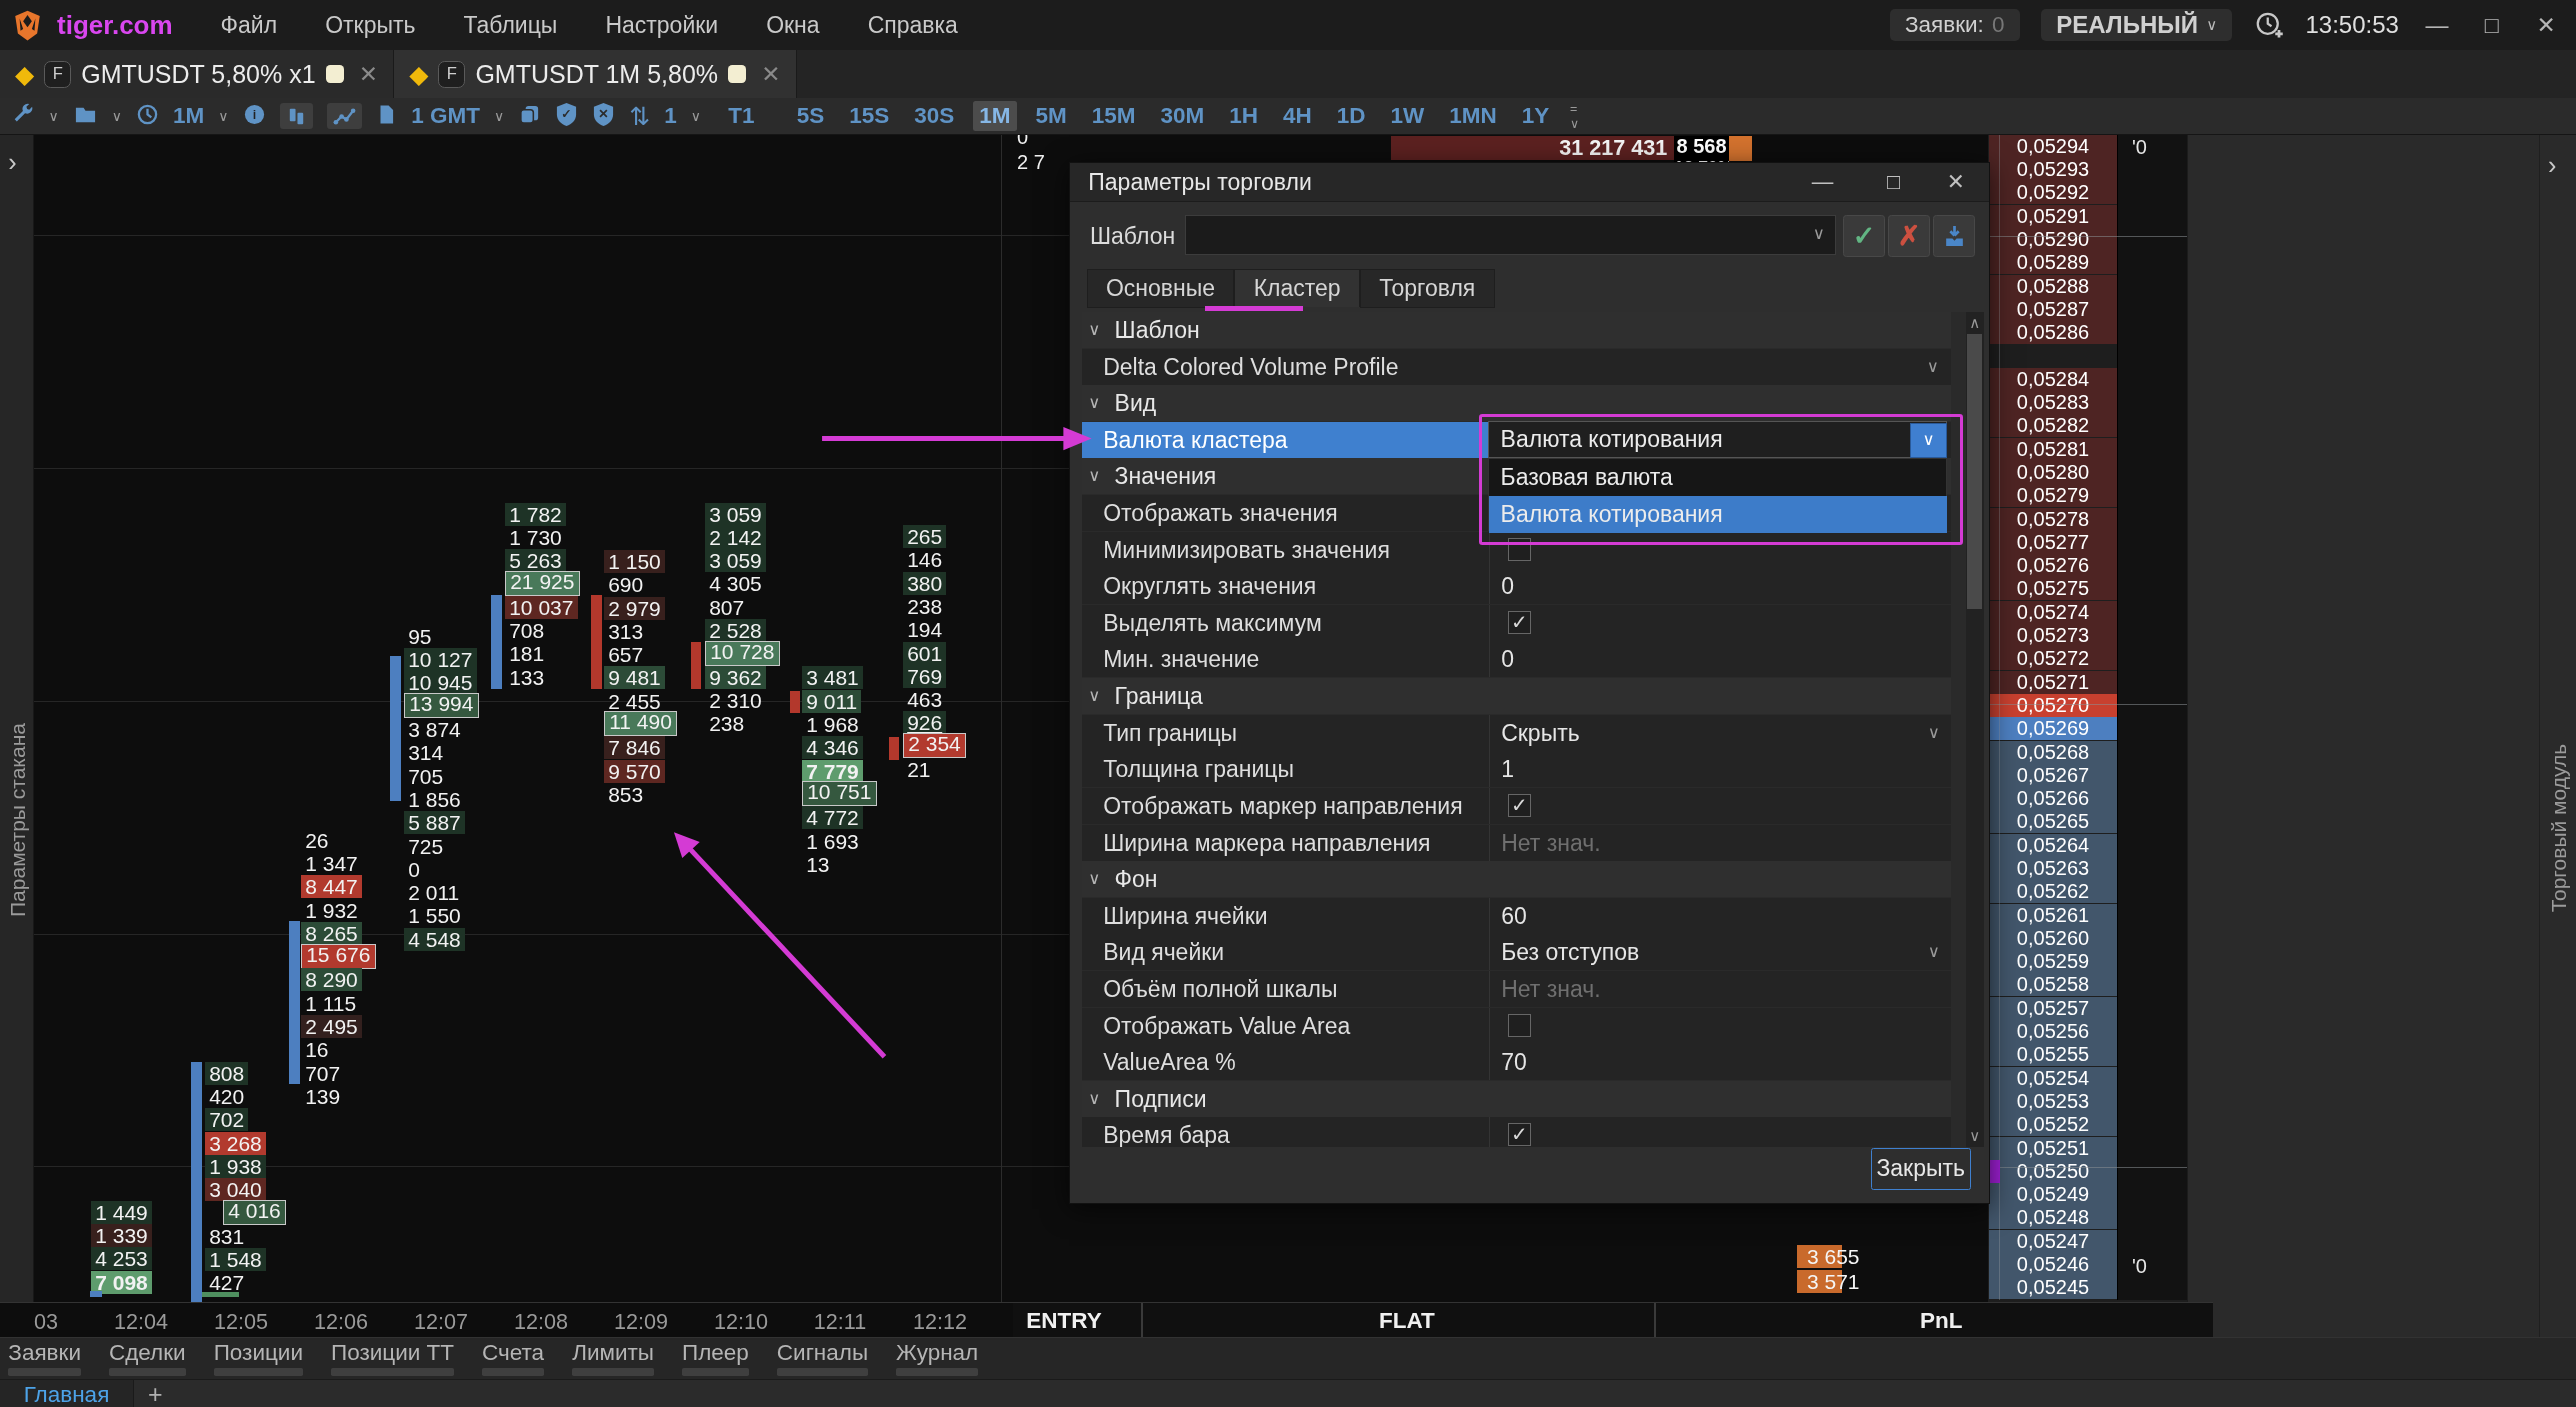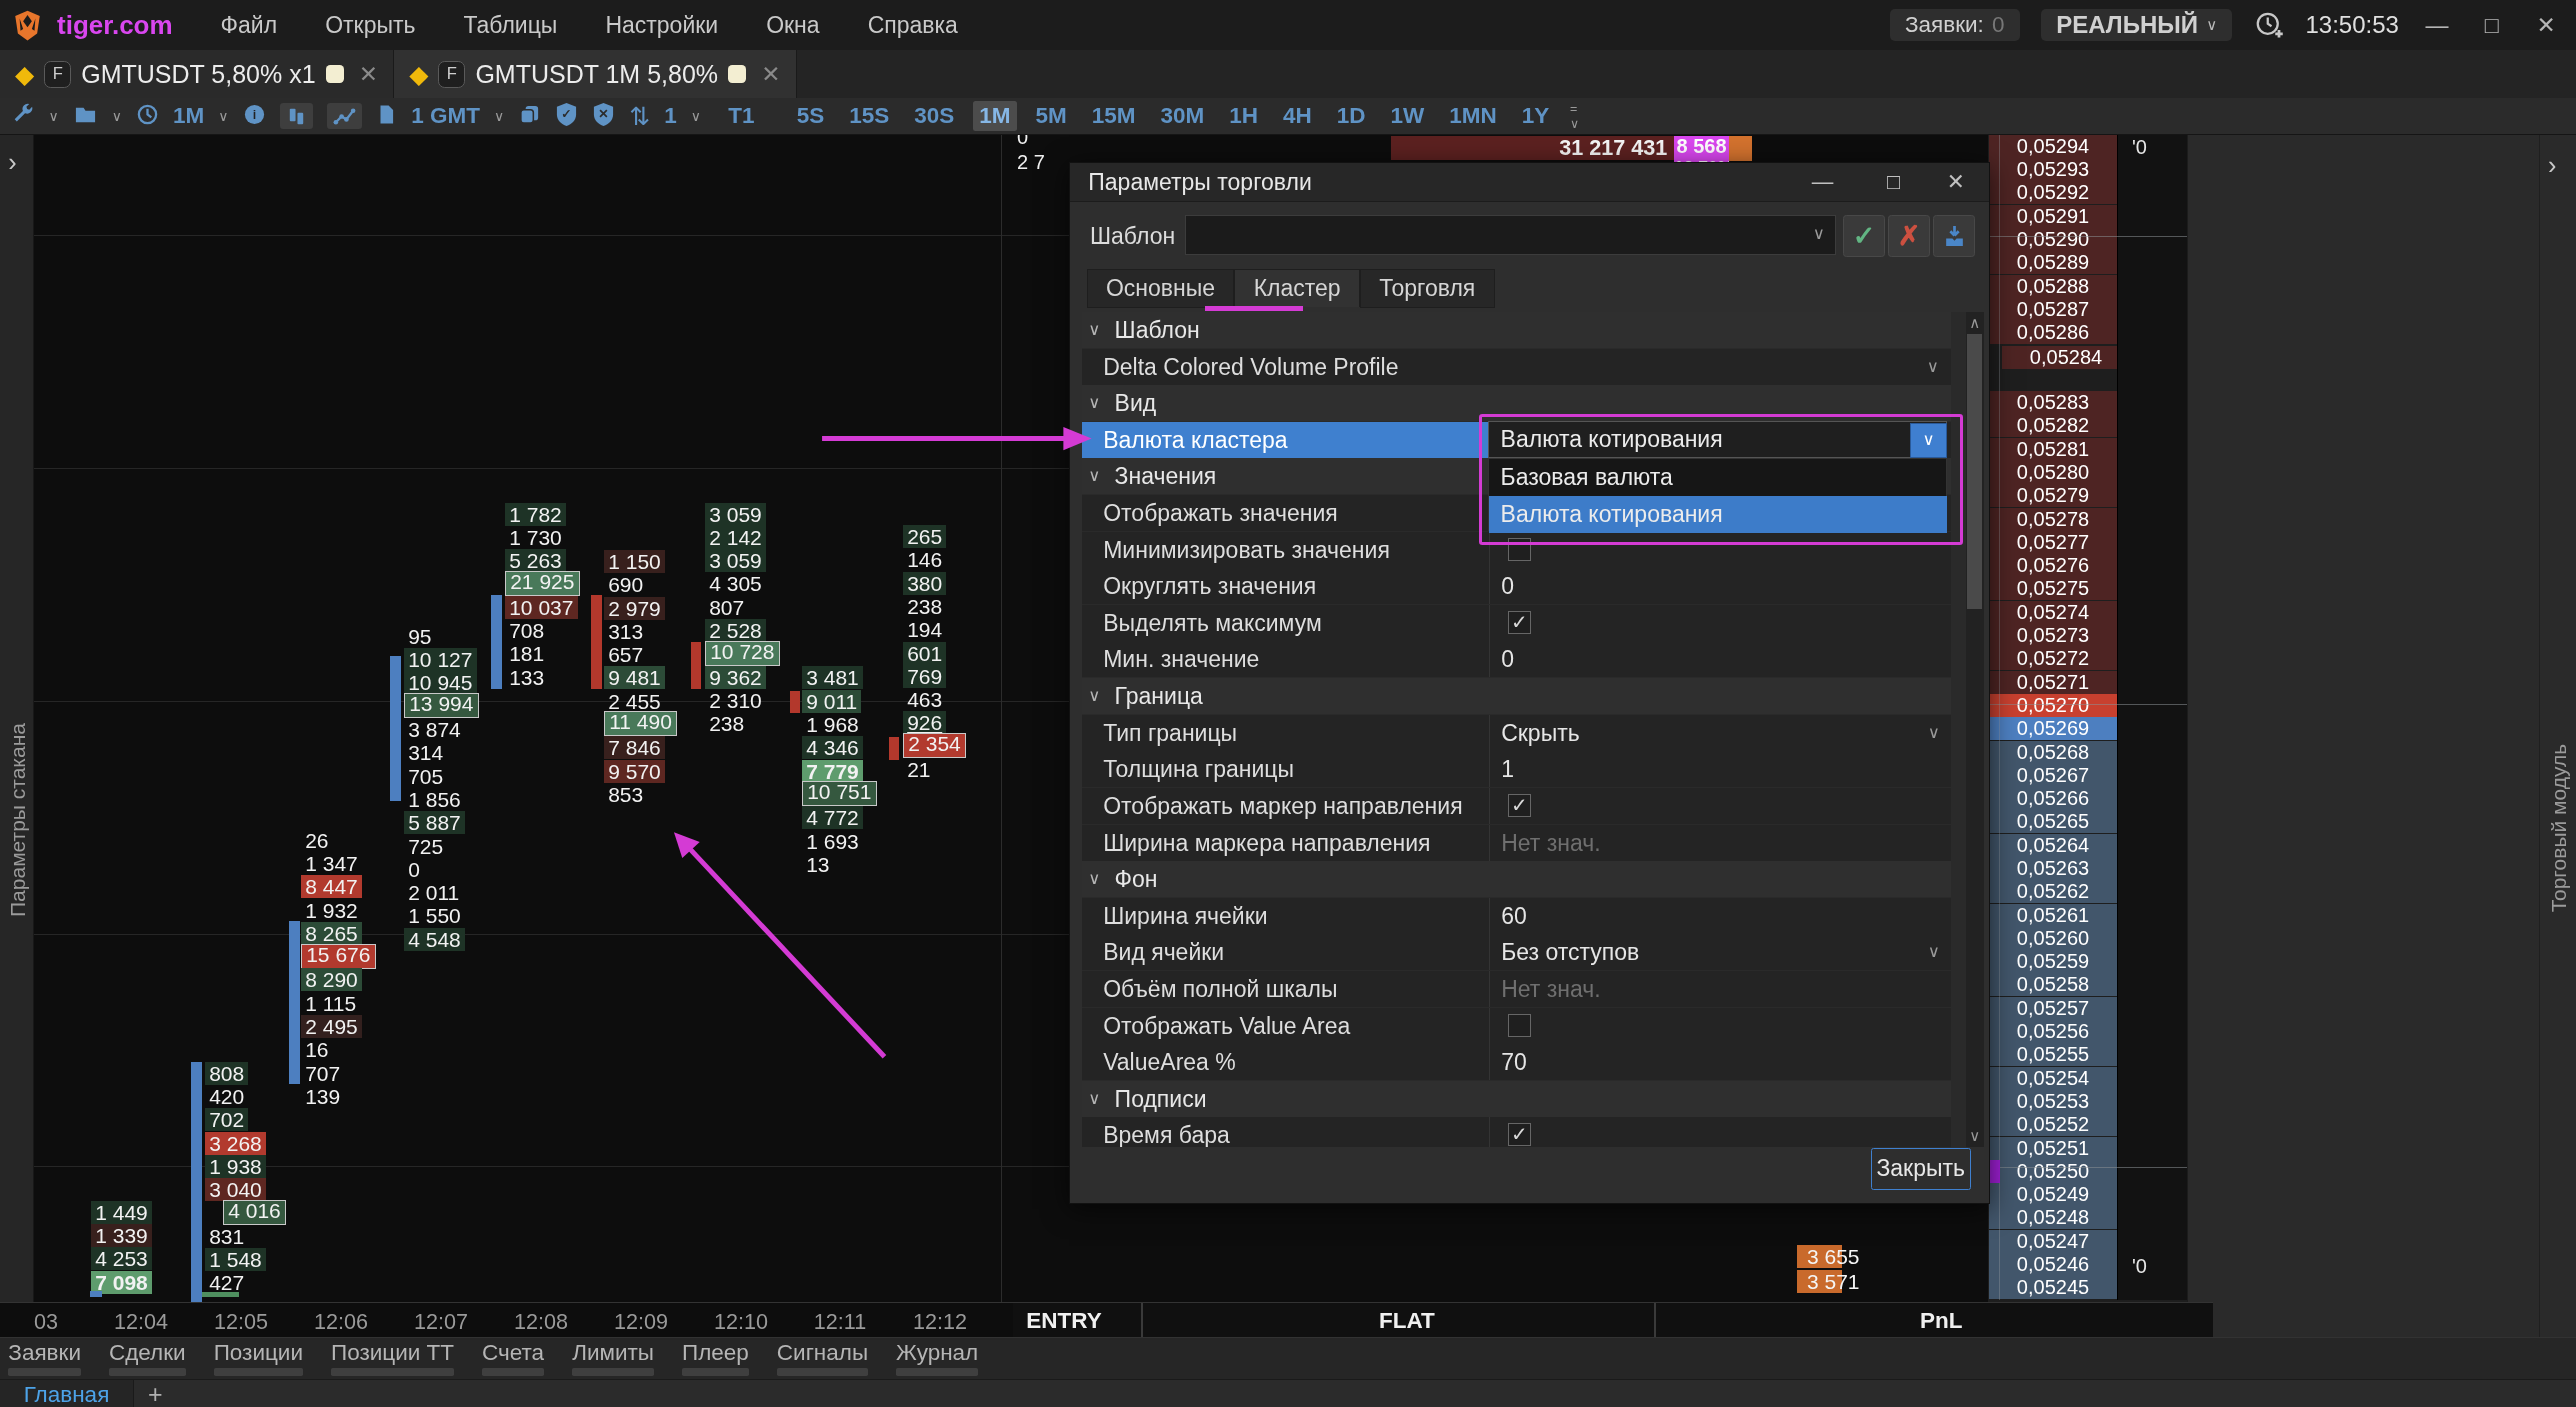--- a/index.html
+++ b/index.html
@@ -36,21 +36,21 @@
   .cv{position:absolute;height:23px;line-height:23px;font-size:21px;color:#f2f2f2;padding:0 4.2px;white-space:nowrap;z-index:3;}
   .cv.gt{background:#1e3326;} .cv.rt{background:#38201d;} .cv.drt{background:#33201e;}
   .cv.g{background:#2c4b37;}  .cv.gb{background:#5e9c6d;font-weight:bold;}
   .cv.r{background:#b23a2e;}  .cv.dr{background:#5e2721;}
   .cv.gm{background:#35583f;border:1.7px solid #c9c9c9;line-height:20px;}
   .cv.gm2{background:#49795a;border:1.7px solid #c9c9c9;line-height:20px;}
   .cv.rm{background:#b23a2e;border:1.7px solid #c9c9c9;line-height:20px;}
   .cbar{position:absolute;z-index:3;}
   #volband{position:absolute;left:1391px;top:136px;width:283px;height:24px;background:#5c2120;z-index:3;display:flex;align-items:center;justify-content:flex-end;}
   #volband span{font-size:21.6px;font-weight:bold;color:#f5f5f5;padding-right:6.7px;}
-  #deltabox{position:absolute;left:1674px;top:136px;width:55px;height:27.5px;background:#d946ef;z-index:3;color:#fff;font-size:20px;font-weight:bold;text-align:center;line-height:21.6px;overflow:hidden;}
+  #deltabox{position:absolute;left:1674px;top:136px;width:55px;height:27.5px;background:#000000;z-index:3;color:#fff;font-size:20px;font-weight:bold;text-align:center;line-height:21.6px;overflow:hidden;}
   #deltabox .pct{font-size:17.5px;display:block;}
   #orangecont{position:absolute;left:1729px;top:136px;width:23px;height:25px;background:#d3722e;z-index:3;}
   .frag{position:absolute;font-size:20px;color:#f0f0f0;z-index:3;white-space:nowrap;}
   .orow{position:absolute;z-index:4;height:23px;line-height:23px;font-size:21px;color:#f5f5f5;}
   .orow .ob{position:absolute;left:0;top:0;width:45px;height:23px;background:#c96a2c;}
   .orow .ot{position:relative;padding-left:10px;}
   
   #lstrip{position:absolute;left:0;top:135px;width:33px;height:1167px;background:#262626;border-right:0.8px solid #181818;z-index:4;}
   #rstrip{position:absolute;left:2539px;top:121px;width:37px;height:1216px;background:#2a2a2a;border-left:0.8px solid #1f1f1f;z-index:6;}
   .vtext{position:absolute;white-space:nowrap;color:#9b9b9b;font-size:21px;transform:translate(-50%,-50%) rotate(-90deg);}
@@ -405,21 +405,21 @@
       <div class="lrow lask" style="top: 135px;">0,05294</div>
       <div class="lrow lask" style="top: 158px;">0,05293</div>
       <div class="lrow lask" style="top: 181px;">0,05292</div>
       <div class="lrow lask" style="top: 205px;">0,05291</div>
       <div class="lrow lask" style="top: 228px;">0,05290</div>
       <div class="lrow lask" style="top: 251px;">0,05289</div>
       <div class="lrow lask" style="top: 275px;">0,05288</div>
       <div class="lrow lask" style="top: 298px;">0,05287</div>
       <div class="lrow lask" style="top: 321px;">0,05286</div>
       <div class="lrow lask" style="top: 344px; margin-top: 48px;">0,05285</div>
-      <div class="lrow lask" style="top: 346px; margin-left: 13px;">0,05284</div>
+      <div class="lrow lask" style="top: 368px;">0,05284</div>
       <div class="lrow lask" style="top: 391px;">0,05283</div>
       <div class="lrow lask" style="top: 414px;">0,05282</div>
       <div class="lrow lask" style="top: 438px;">0,05281</div>
       <div class="lrow lask" style="top: 461px;">0,05280</div>
       <div class="lrow lask" style="top: 484px;">0,05279</div>
       <div class="lrow lask" style="top: 508px;">0,05278</div>
       <div class="lrow lask" style="top: 531px;">0,05277</div>
       <div class="lrow lask" style="top: 554px;">0,05276</div>
       <div class="lrow lask" style="top: 577px;">0,05275</div>
       <div class="lrow lask" style="top: 601px;">0,05274</div>

